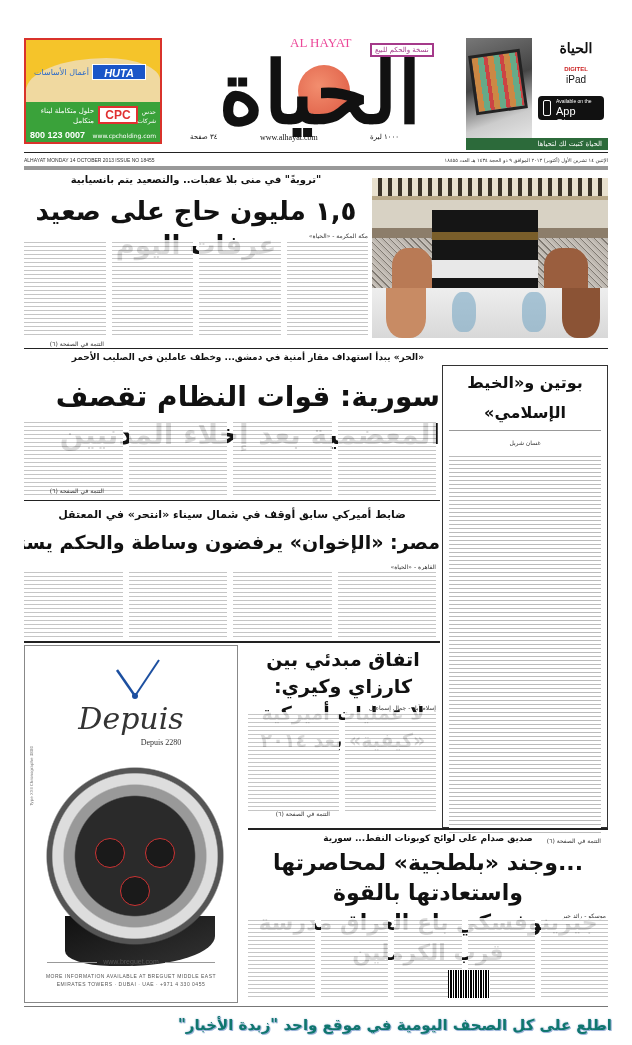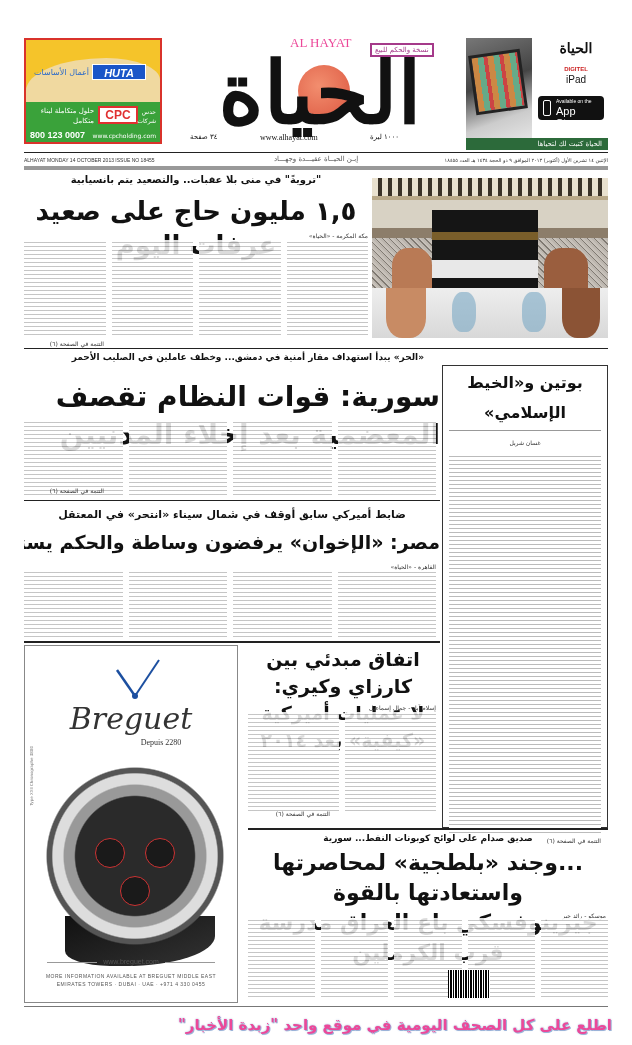--- a/index.html
+++ b/index.html
@@ -66,21 +66,21 @@
 .ad-breguet .since{position:absolute;left:0;top:92px;width:100%;text-align:center;padding-left:60px;font:8px "Liberation Serif",serif;color:#333}
 .ad-breguet .side{position:absolute;left:4px;top:100px;font-size:4px;color:#777;writing-mode:vertical-rl;transform:rotate(180deg)}
 .ad-breguet .watch{position:absolute;left:10px;top:110px;width:200px;height:200px;border-radius:50%;background:radial-gradient(circle at 50% 50%,#2a2a2a 0 42%,#999 43% 50%,#ddd 51% 58%,#555 59% 62%,transparent 63%)}
 .ad-breguet .watch .sub{position:absolute;width:30px;height:30px;border-radius:50%;border:1.5px solid #c33;background:#1a1a1a}
 .ad-breguet .strap{position:absolute;left:40px;top:270px;width:150px;height:50px;background:linear-gradient(160deg,#111,#333);border-radius:0 0 60% 30%}
 .ad-breguet .url{position:absolute;left:0;top:312px;width:100%;text-align:center;font:7px "Liberation Sans",sans-serif;color:#555}
 .ad-breguet .url:before,.ad-breguet .url:after{content:"";display:inline-block;width:50px;height:1px;background:#999;vertical-align:middle;margin:0 6px}
 .ad-breguet .info{position:absolute;left:0;top:326px;width:100%;text-align:center;font:5px "Liberation Sans",sans-serif;color:#555;line-height:8px;letter-spacing:.5px}
 .footer-ad{left:0;top:1012px;width:632px;height:33px;background:#fff}
 .footer-ad .url{position:absolute;left:22px;top:4px;font:bold 18px "DejaVu Sans Mono",monospace;color:#e8a3a0;background:#6b2a2a;padding:0 4px;border-radius:4px;letter-spacing:1px}
-.footer-ad .txt{position:absolute;right:20px;top:4px;font:bold 15px "DejaVu Sans",sans-serif;color:#ec4899;direction:rtl;text-shadow:0 0 2px #9bb3d8,1px 1px 0 #9bb3d8}
+.footer-ad .txt{position:absolute;right:20px;top:4px;font:bold 15px "DejaVu Sans",sans-serif;color:#0f766e;direction:rtl;text-shadow:0 0 2px #9bb3d8,1px 1px 0 #9bb3d8}
 .barcode{left:448px;top:970px;width:42px;height:28px;background:repeating-linear-gradient(90deg,#000 0 1px,#fff 1px 2px,#000 2px 4px,#fff 4px 5px)}
 </style>
 </head>
 <body>
 
 <div class="abs ad-huta">
   <div class="sand"></div>
   <div class="green"></div>
   <div class="huta-logo">HUTA</div>
   <div class="t1">أعمال الأساسات</div>
@@ -112,21 +112,20 @@
     <div class="ph"></div>
     <div class="s1">Available on the</div>
     <div class="s2">App Store</div>
   </div>
   <div class="bar">الحياة كتبت لك لتحياها</div>
 </div>
 
 <div class="abs rule" style="top:152px;height:1px"></div>
 <div class="abs dateline">
   <span class="l">ALHAYAT MONDAY 14 OCTOBER 2013 ISSUE NO 18455</span>
-  <span class="c">إبـن الحيــاة عقيـــدة وجهـــاد</span>
   <span class="r">الإثنين ١٤ تشرين الأول (أكتوبر) ٢٠١٣ الموافق ٩ ذو الحجة ١٤٣٤ هـ العدد ١٨٤٥٥</span>
 </div>
 <div class="abs greyband"></div>
 
 <div class="abs kicker" style="left:24px;top:174px;width:344px;font-size:10px">"ترويةً" في منى بلا عقبات.. والتصعيد يتم بانسيابية</div>
 <div class="abs head" style="left:24px;top:194px;width:344px;font-size:26px;line-height:34px">١,٥ مليون حاج على صعيد عرفات اليوم</div>
 <div class="abs photo-kaaba">
   <div class="arches"></div>
   <div class="crowd"></div>
   <div class="kaaba"></div>
@@ -182,21 +181,21 @@
   <div class="col"></div>
 </div>
 <div class="abs rule" style="top:641px;height:2px;width:416px"></div>
 
 <div class="abs ad-breguet">
   <svg class="hands" viewBox="0 0 60 46">
     <line x1="28" y1="40" x2="10" y2="14" stroke="#1c4fa0" stroke-width="2.5"></line>
     <line x1="28" y1="40" x2="52" y2="4" stroke="#1c4fa0" stroke-width="2"></line>
     <circle cx="28" cy="40" r="3" fill="#1c4fa0"></circle>
   </svg>
-  <div class="logo">Breguet</div>
+  <div class="logo">Depuis</div>
   <div class="since">Depuis 2280</div>
   <div class="side">Type XXII Chronographe 3880</div>
   <div class="strap"></div>
   <div class="watch">
     <div class="sub" style="left:60px;top:82px"></div>
     <div class="sub" style="left:110px;top:82px"></div>
     <div class="sub" style="left:85px;top:120px"></div>
   </div>
   <div class="url">www.breguet.com</div>
   <div class="info">

